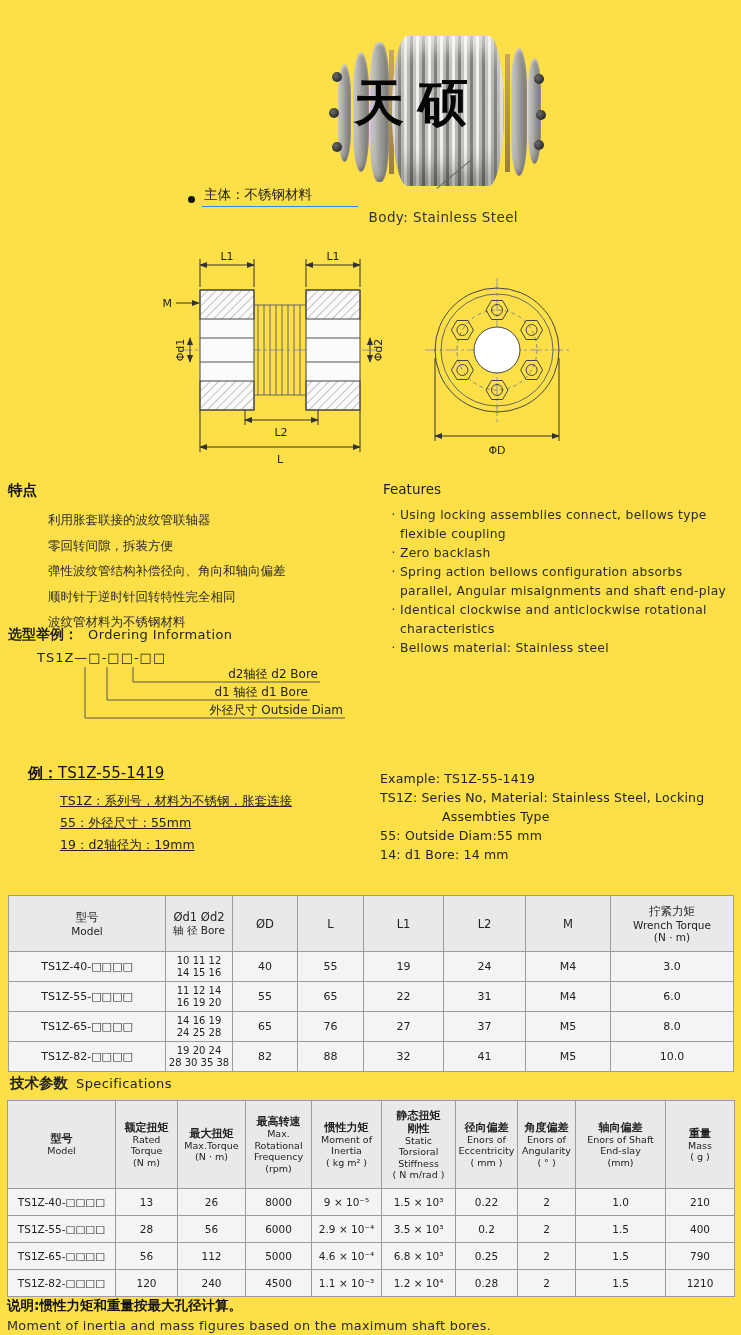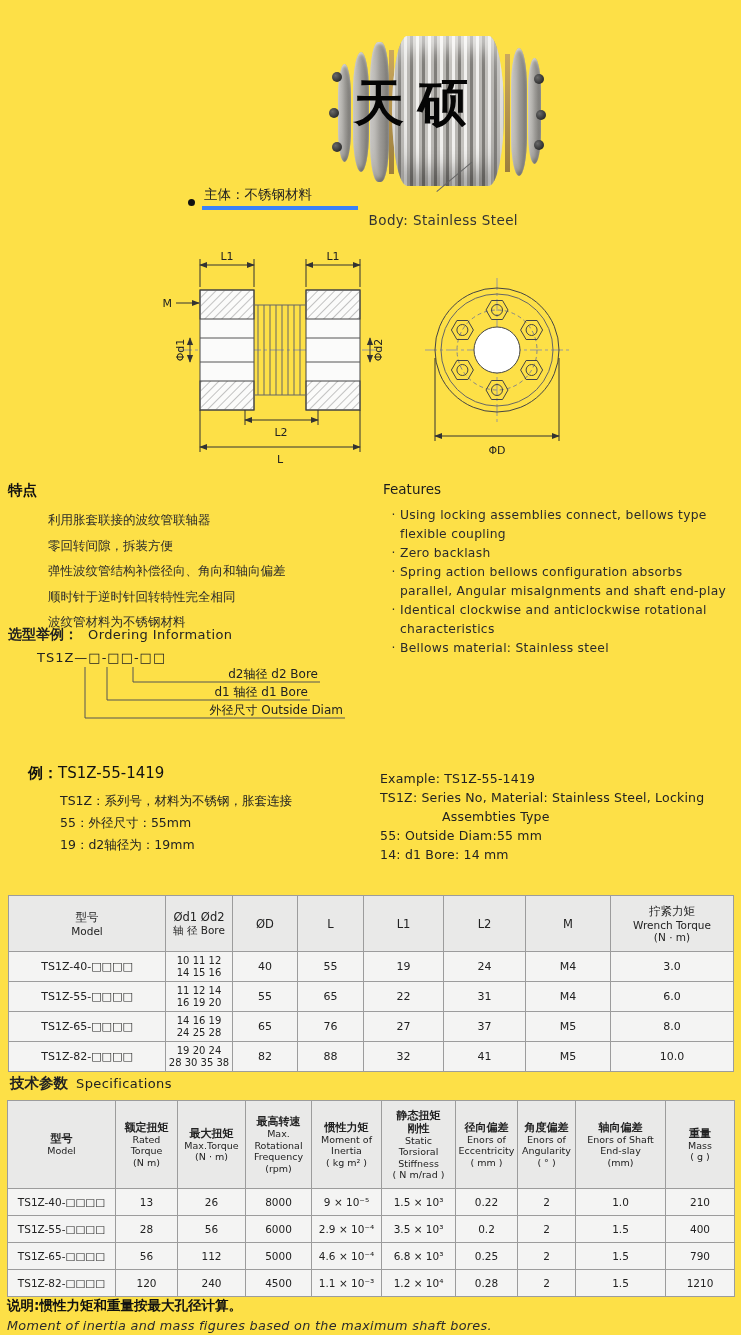--- a/index.html
+++ b/index.html
@@ -16,21 +16,21 @@
   .bellows{position:absolute;left:64px;top:12px;width:112px;height:150px;border-radius:16px/78px;
         background:repeating-linear-gradient(90deg,#f1f0ee 0 3px,#bab8b4 3px 6px,#807e7a 6px 9px,#c4c2be 9px 12px);
         box-shadow:inset 0 14px 16px rgba(255,255,255,.55),inset 0 -18px 20px rgba(0,0,0,.28);}
   .watermark{position:absolute;left:26px;top:46px;z-index:5;font-family:"DejaVu Serif","Liberation Serif",serif;
         font-weight:bold;font-size:50px;color:#050505;letter-spacing:14px;white-space:nowrap;}
 
   
   .body-label{position:absolute;left:188px;top:186px;width:330px;font-size:13.5px;}
   .bl-row{display:flex;align-items:flex-end;position:relative;}
   .bl-dot{width:7px;height:7px;border-radius:50%;background:#111;margin:0 7px 4px 0;}
-  .bl-cn{border-bottom:4px solid #3b82f6;padding:0 46px 2px 2px;}
+  .bl-cn{border-bottom:1px solid #3b82f6;padding:0 46px 2px 2px;}
   .bl-diag{position:absolute;left:249px;bottom:18px;width:46px;height:1px;background:#666;
            transform-origin:left bottom;transform:rotate(-40deg);}
   .bl-en{margin:2px 0 0 14px;color:#333;letter-spacing:.4px;text-align:right;}
 
   
   .drawing{position:absolute;left:0;top:243px;}
   .drawing text{font-size:11px;fill:#222;}
   .dimtext{font-size:12px;}
 
   
@@ -46,21 +46,21 @@
 
   
   .ordering-title{position:absolute;left:8px;top:626px;font-size:13px;}
   .ordering-title .cn{font-weight:bold;font-size:14px;}
   .ordering-title .en{margin-left:10px;letter-spacing:.4px;}
   .ordering-svg{position:absolute;left:15px;top:648px;}
   .ordering-svg text{font-size:12px;fill:#222;}
   .ordering-svg .code{font-size:13px;letter-spacing:1px;}
 
   
-  .example-cn{position:absolute;left:28px;top:764px;width:345px;}
+  .example-cn{position:absolute;left:28px;top:764px;width:345px;text-decoration:underline;}
   .example-cn .title{font-size:15px;color:#111;}
   .example-cn .title .lab{font-weight:bold;}
   .example-cn .lines{margin-top:7px;padding-left:32px;font-size:12.5px;line-height:22px;}
   .example-en{position:absolute;left:380px;top:769px;width:355px;font-size:12.5px;line-height:19px;letter-spacing:.2px;}
   .example-en .indent{padding-left:62px;}
 
   
   .dtable{position:absolute;border-collapse:collapse;table-layout:fixed;background:#f4f4f3;}
   .dtable th,.dtable td{border:1px solid #9c9c9c;text-align:center;vertical-align:middle;
         white-space:pre-line;padding:1px 2px;overflow:hidden;}
@@ -79,21 +79,21 @@
   .t2 .th-en{font-size:9.5px;line-height:11.5px;}
   .t2 td{font-size:10.5px;}
 
   .spec-title{position:absolute;left:10px;top:1074px;font-size:13px;}
   .spec-title .cn{font-weight:bold;font-size:14.5px;}
   .spec-title .en{margin-left:8px;letter-spacing:.4px;}
 
   
   .note{position:absolute;left:7px;top:1297px;width:730px;}
   .note-cn{font-weight:bold;font-size:13.5px;color:#111;}
-  .note-en{font-size:12.8px;margin-top:3px;color:#2b2b2b;letter-spacing:.3px;font-style:italic;}
+  .note-en{font-size:12.8px;margin-top:3px;color:#2b2b2b;letter-spacing:.3px;}
 </style>
 </head>
 <body>
 
 <div class="page">
 
   <div class="photo">
     <div class="plate" style="left:10px;top:40px;width:13px;height:98px;"></div>
     <div class="plate" style="left:25px;top:28px;width:16px;height:120px;"></div>
     <div class="plate" style="left:42px;top:18px;width:19px;height:140px;"></div>

